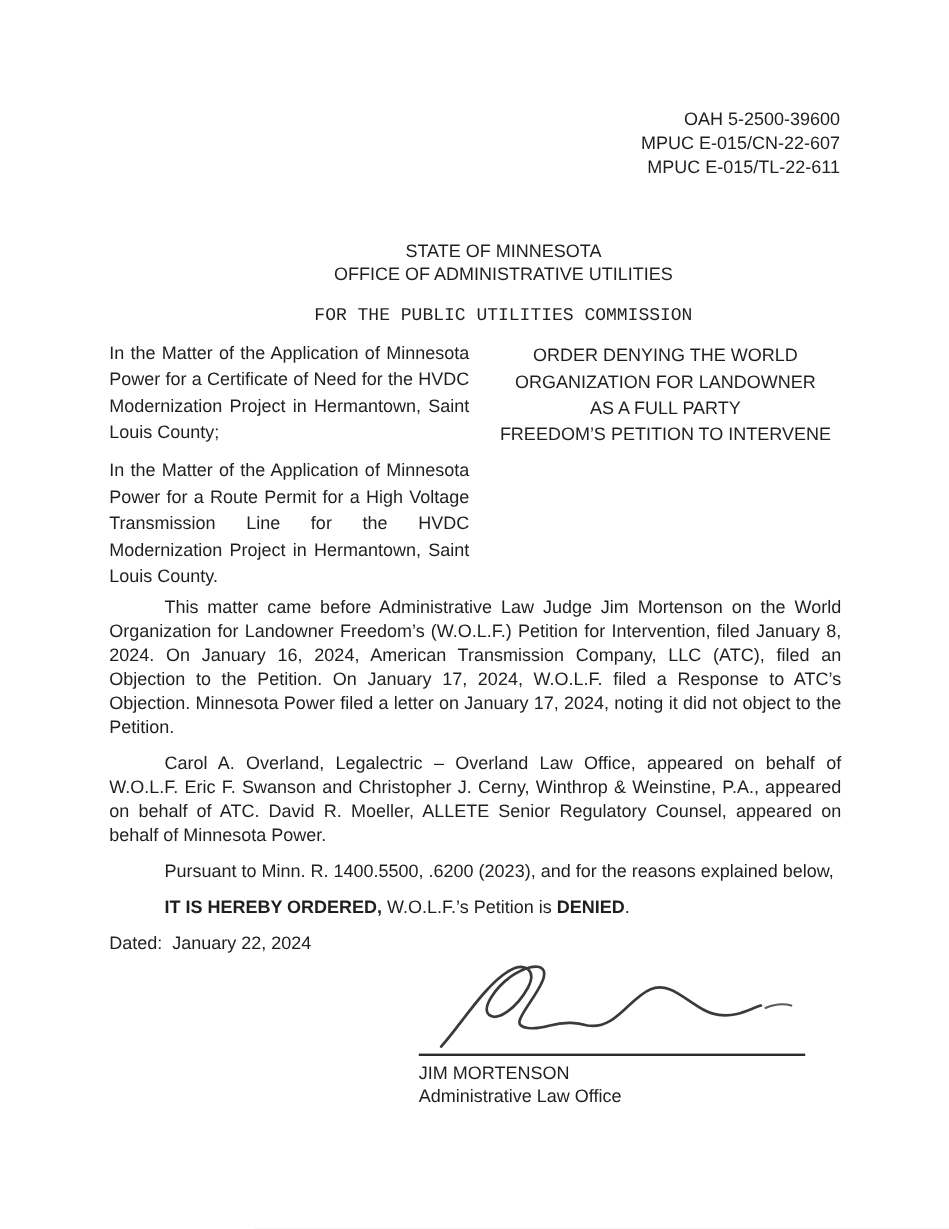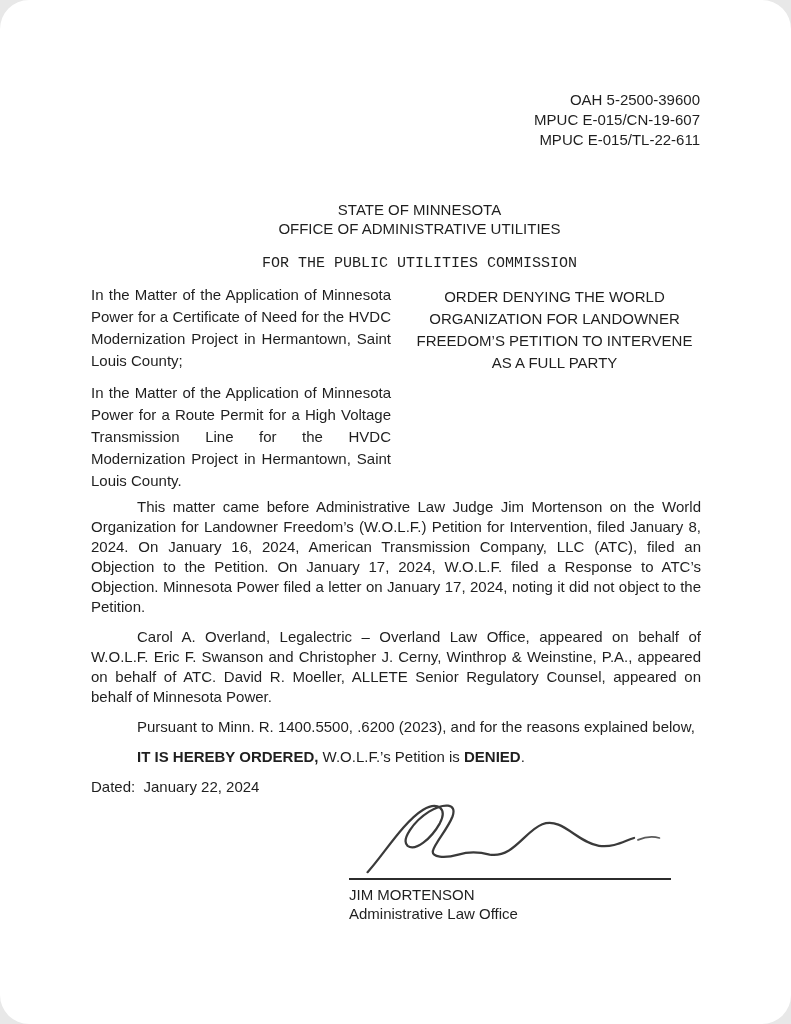--- a/index.html
+++ b/index.html
@@ -6,21 +6,20 @@
   .page {
     position: relative;
     width: 791px;
     height: 1024px;
     margin: 0 auto;
     background: #ffffff;
     font-family: "Liberation Sans", sans-serif;
     font-size: 15px;
     color: #1f1f1f;
     overflow: hidden;
-    border-radius: 29px;
   }
 
   
   .case-numbers {
     position: absolute;
     top: 90px;
     right: 91px;
     text-align: right;
     line-height: 20px;
     white-space: nowrap;
@@ -102,40 +101,40 @@
   .sig-name { margin-top: 5px; line-height: 19px; }
   .sig-title { line-height: 19px; }
 </style>
 </head>
 <body>
 
 <div class="page">
 
   <div class="case-numbers">
     <div>OAH 5-2500-39600</div>
-    <div>MPUC E-015/CN-19-607</div>
+    <div>MPUC E-015/CN-22-607</div>
     <div>MPUC E-015/TL-22-611</div>
   </div>
 
   <div class="court-heading">
     <div>STATE OF MINNESOTA</div>
     <div>OFFICE OF ADMINISTRATIVE UTILITIES</div>
     <div class="commission-line">FOR THE PUBLIC UTILITIES COMMISSION</div>
   </div>
 
   <div class="caption">
     <div class="caption-left">
       <p>In the Matter of the Application of Minnesota Power for a Certificate of Need for the HVDC Modernization Project in Hermantown, Saint Louis County;</p>
       <p>In the Matter of the Application of Minnesota Power for a Route Permit for a High Voltage Transmission Line for the HVDC Modernization Project in Hermantown, Saint Louis County.</p>
     </div>
     <div class="caption-right">
       <div>ORDER DENYING THE WORLD</div>
       <div>ORGANIZATION FOR LANDOWNER</div>
+      <div>AS A FULL PARTY</div>
       <div>FREEDOM’S PETITION TO INTERVENE</div>
-      <div>AS A FULL PARTY</div>
     </div>
   </div>
 
   <div class="body-text">
     <p>This matter came before Administrative Law Judge Jim Mortenson on the World Organization for Landowner Freedom’s (W.O.L.F.) Petition for Intervention, filed January 8, 2024. On January 16, 2024, American Transmission Company, LLC (ATC), filed an Objection to the Petition. On January 17, 2024, W.O.L.F. filed a Response to ATC’s Objection. Minnesota Power filed a letter on January 17, 2024, noting it did not object to the Petition.</p>
     <p>Carol A. Overland, Legalectric – Overland Law Office, appeared on behalf of W.O.L.F. Eric F. Swanson and Christopher J. Cerny, Winthrop &amp; Weinstine, P.A., appeared on behalf of ATC. David R. Moeller, ALLETE Senior Regulatory Counsel, appeared on behalf of Minnesota Power.</p>
     <p>Pursuant to Minn. R. 1400.5500, .6200 (2023), and for the reasons explained below,</p>
     <p class="ordered"><span class="bold">IT IS HEREBY ORDERED,</span><span> W.O.L.F.’s Petition is </span><span class="bold">DENIED</span><span>.</span></p>
     <p class="dated">Dated:  January 22, 2024</p>
   </div>

